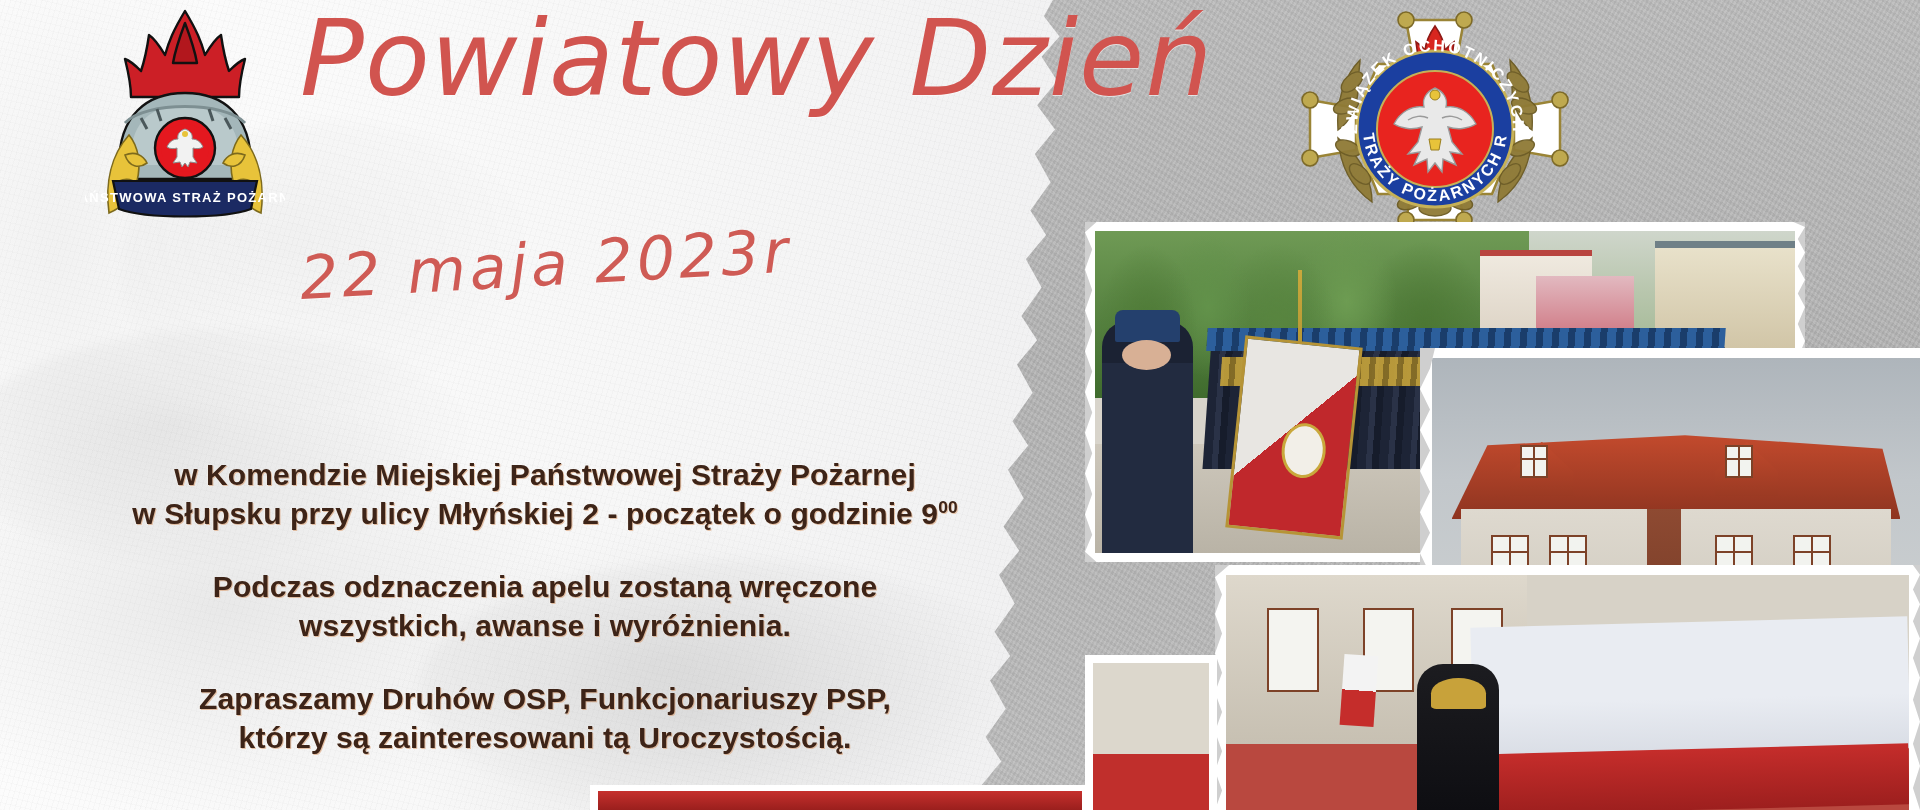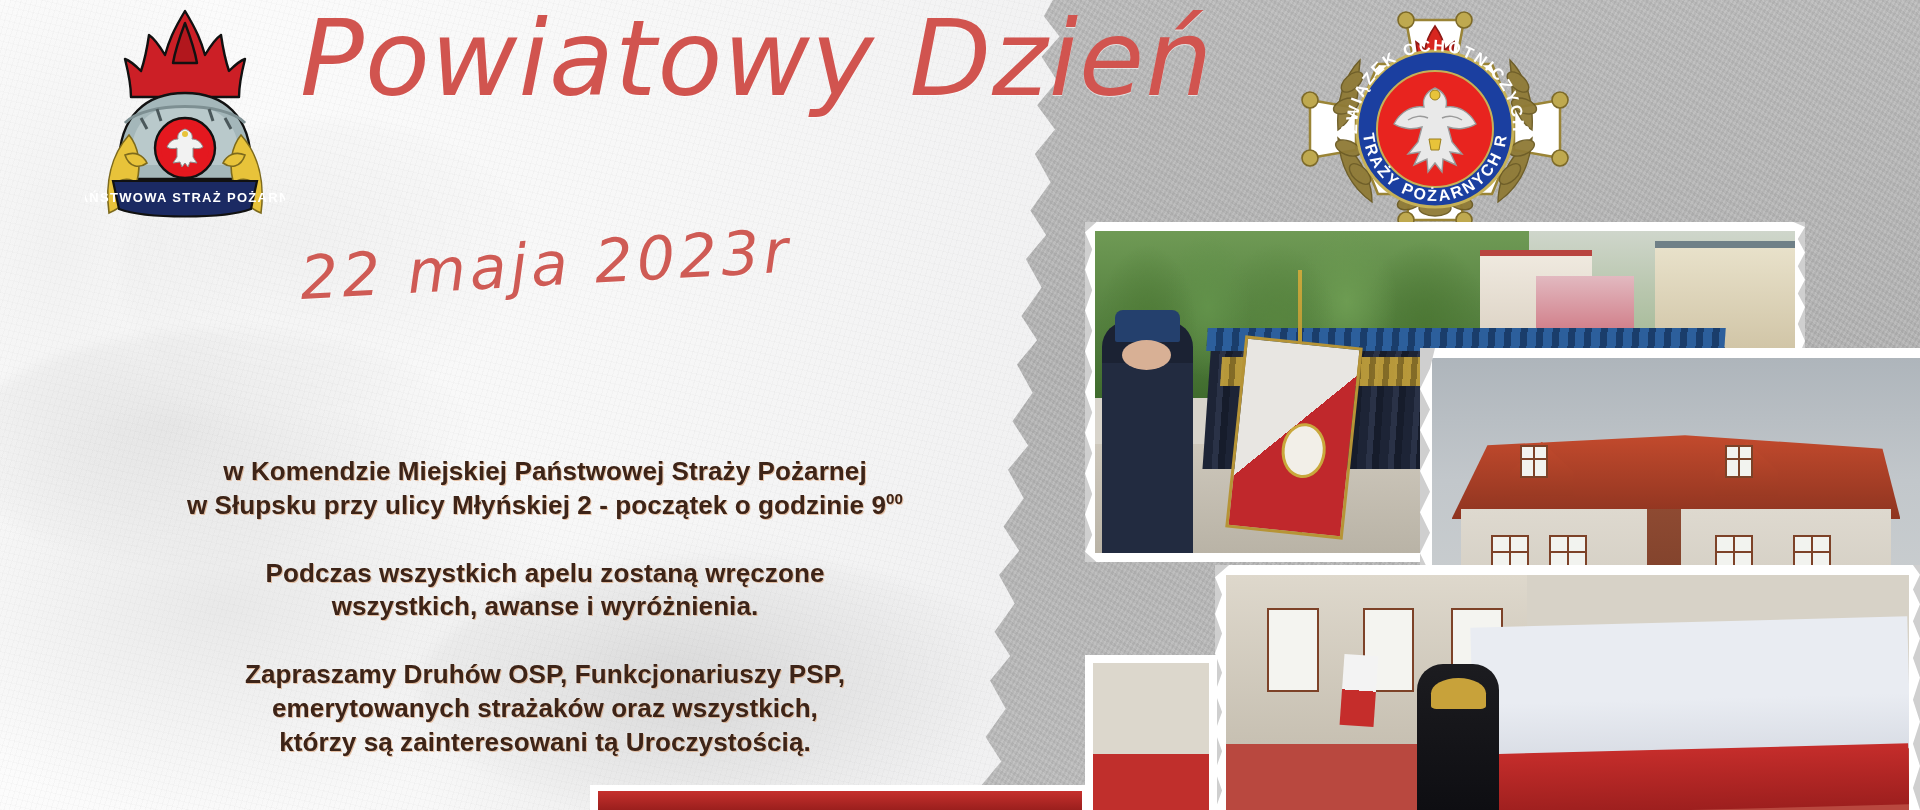--- a/index.html
+++ b/index.html
@@ -82,21 +82,21 @@
   
   #body-copy{
     position:absolute;left:0;top:455px;width:1090px;
     text-align:center;
   }
   .body-p{margin:0 0 34px 0;}
   .body-line{
     display:block;
     font-family:"Liberation Sans",sans-serif;
     font-weight:bold;
-    font-size:26px;
+    font-size:30px;
     line-height:1.30;
     color:#3d2418;
     letter-spacing:.1px;
     text-shadow:1px 1px 0 rgba(215,150,100,.55), -1px 0 0 rgba(255,245,235,.35);
     white-space:nowrap;
   }
   .body-line sup{font-size:.58em;vertical-align:super;line-height:0;}
 
   
   .photo{position:absolute;overflow:hidden;background:#cfcfcf;}
@@ -378,27 +378,26 @@
   <div id="date-line">22 maja  2023r</div>
 
   <div id="body-copy">
 
     <p class="body-p">
       <span class="body-line"><span>w Komendzie Miejskiej Państwowej Straży Pożarnej</span></span>
       <span class="body-line"><span>w Słupsku przy ulicy Młyńskiej 2 - początek o godzinie 9</span><sup>00</sup></span>
     </p>
 
     <p class="body-p">
-      <span class="body-line">Podczas wszystkich apelu zostaną wręczone</span>
+      <span class="body-line">Podczas odznaczenia apelu zostaną wręczone</span>
       <span class="body-line">wszystkich, awanse i wyróżnienia.</span>
     </p>
 
     <p class="body-p">
       <span class="body-line">Zapraszamy Druhów OSP, Funkcjonariuszy PSP,</span>
-      <span class="body-line">emerytowanych strażaków oraz wszystkich,</span>
       <span class="body-line">którzy są zainteresowani tą Uroczystością.</span>
     </p>
 
   </div>
 
   <div class="photo" id="photo-parade">
     <div class="frame">
       <div class="inner">
         <div class="sky"></div>
         <div class="trees"></div>

